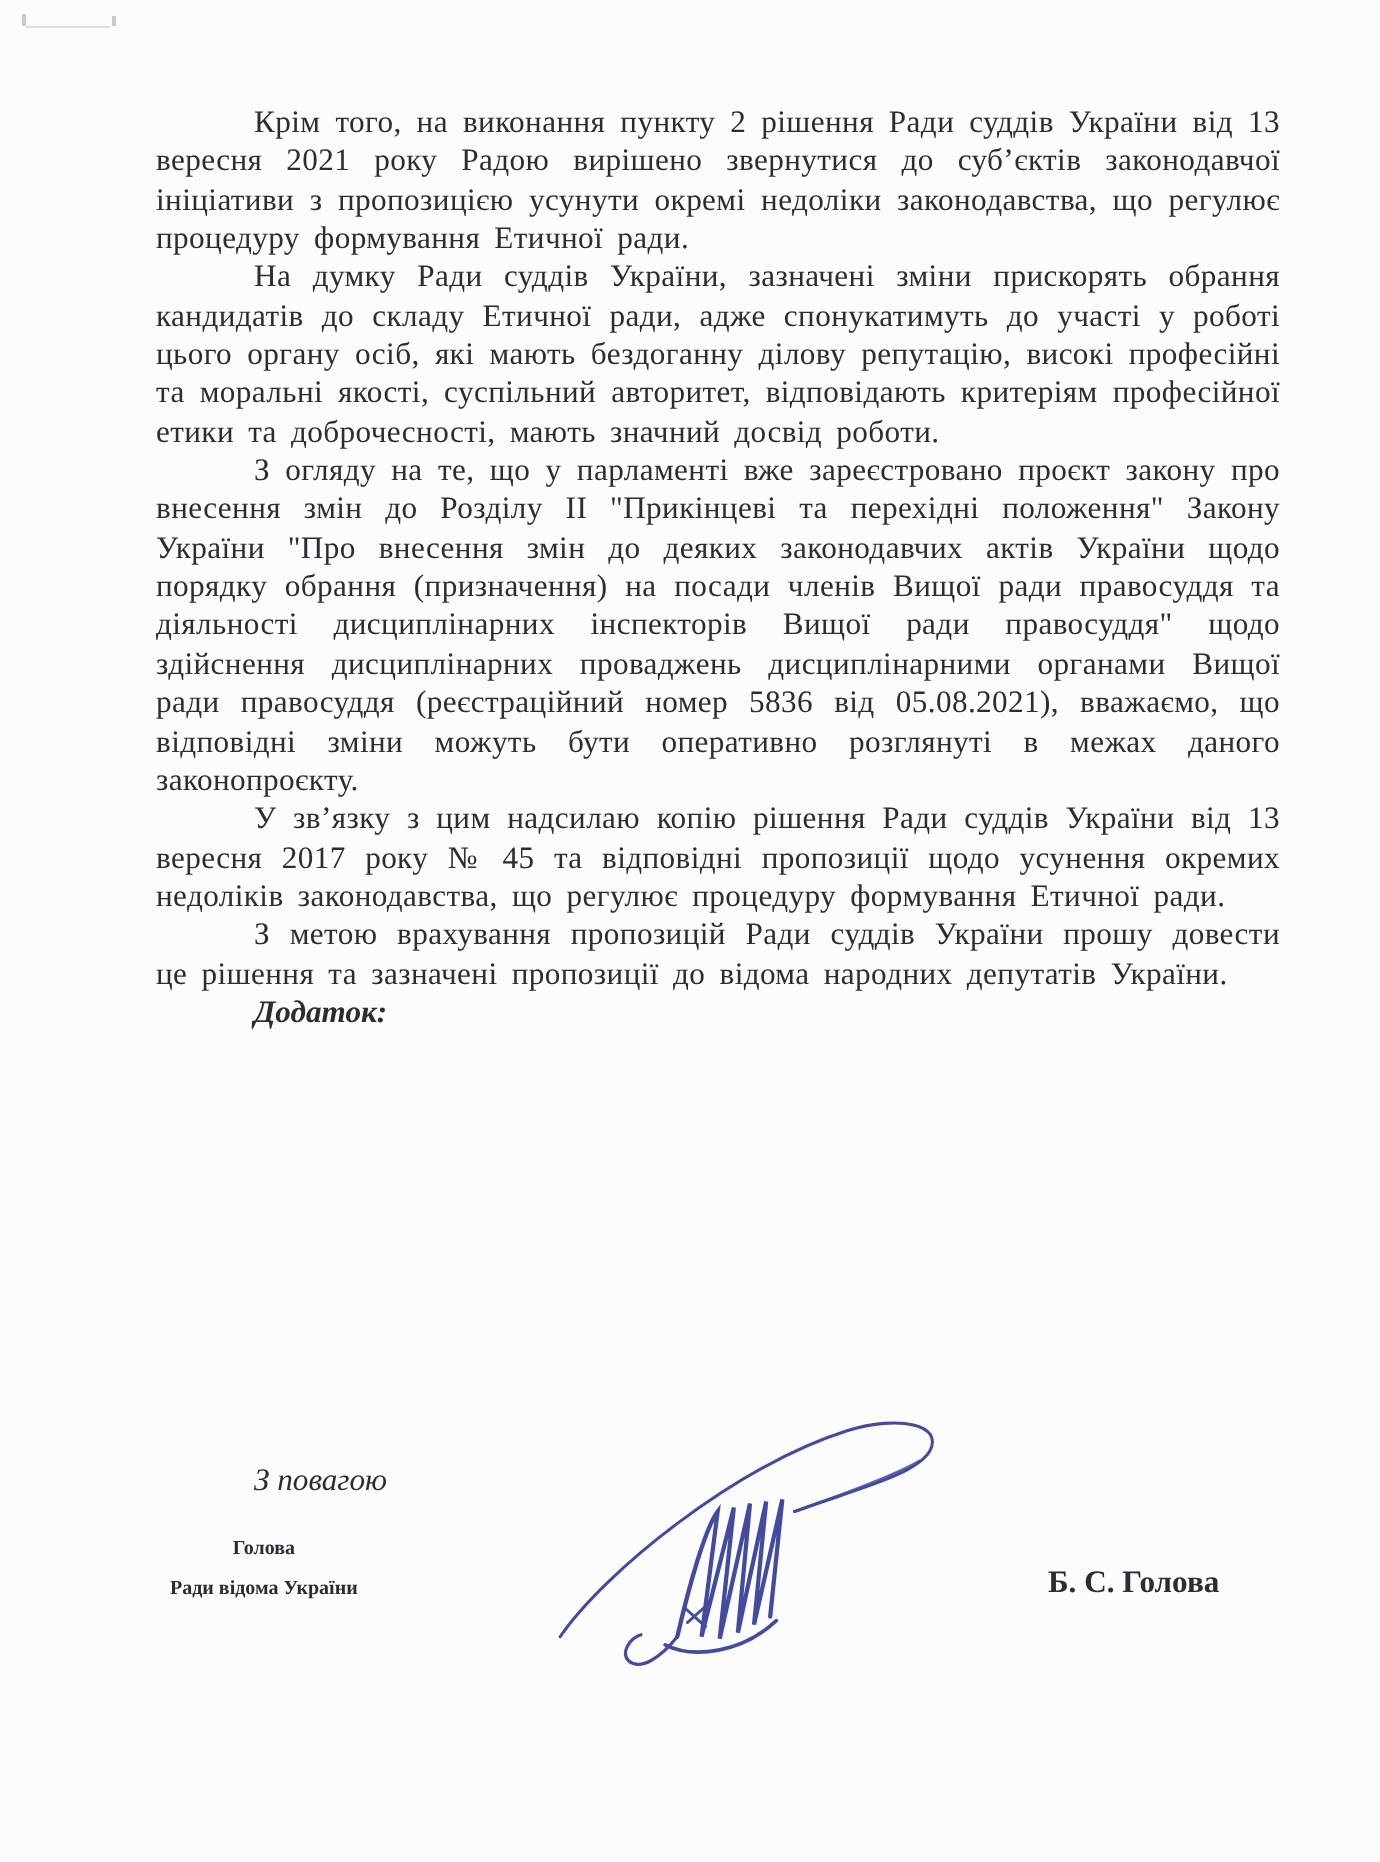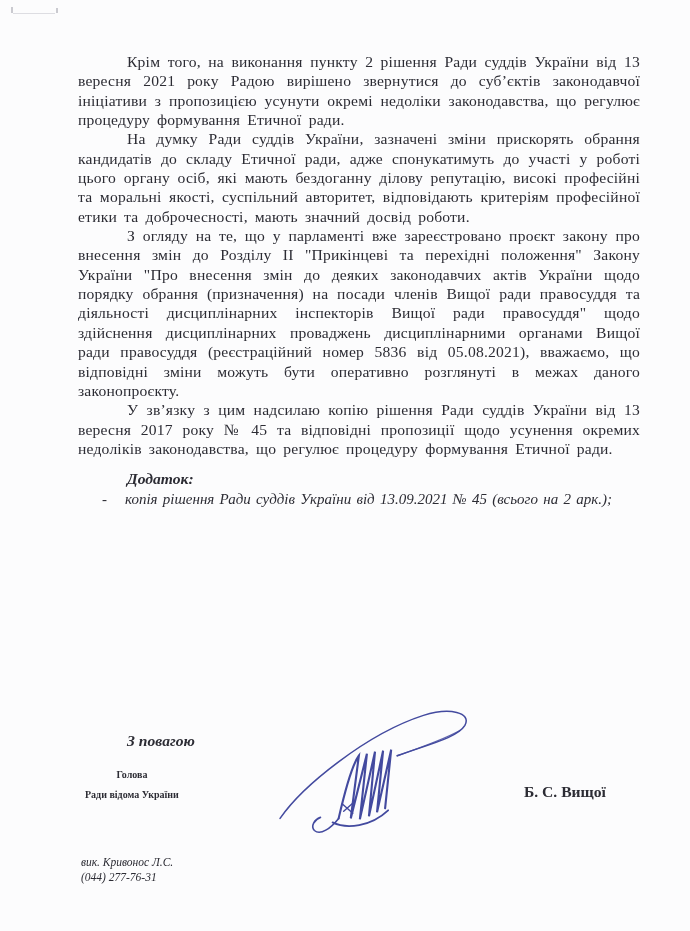--- a/index.html
+++ b/index.html
@@ -30,21 +30,21 @@
   .par {
     margin: 0;
     font-size: 15.6px;
     line-height: 19.35px;
     letter-spacing: 0.2px;
     word-spacing: 3px;
     text-align: justify;
     text-indent: 49px;
   }
   .att-heading {
-    margin: 11px 0 1px 0;
+    margin: 0 0 1px 0;
     font-size: 15.6px;
     line-height: 19.35px;
     font-weight: bold;
     font-style: italic;
     text-indent: 49px;
   }
   .att-item {
     margin: 0 0 2.5px 0;
     font-size: 15px;
     line-height: 19.2px;
@@ -56,21 +56,21 @@
   .att-item .dash {
     display: inline-block;
     width: 23px;
     text-indent: 0;
   }
 
   .closing {
     position: absolute;
     left: 127px; top: 732px;
     font-size: 15.6px;
-    font-weight: bold;
+    font-weight: normal;
     font-style: italic;
   }
   .signer-position {
     position: absolute;
     left: 85px; top: 765px;
     text-align: center;
     font-size: 10px;
     line-height: 19.5px;
     font-weight: bold;
   }
@@ -100,44 +100,40 @@
 
   <div class="artifact a1"></div>
   <div class="artifact a2"></div>
   <div class="artifact a3"></div>
 
   <div class="content">
     <p class="par">Крім того, на виконання пункту 2 рішення Ради суддів України від 13 вересня 2021 року Радою вирішено звернутися до суб’єктів законодавчої ініціативи з пропозицією усунути окремі недоліки законодавства, що регулює процедуру формування Етичної ради.</p>
     <p class="par">На думку Ради суддів України, зазначені зміни прискорять обрання кандидатів до складу Етичної ради, адже спонукатимуть до участі у роботі цього органу осіб, які мають бездоганну ділову репутацію, високі професійні та моральні якості, суспільний авторитет, відповідають критеріям професійної етики та доброчесності, мають значний досвід роботи.</p>
     <p class="par">З огляду на те, що у парламенті вже зареєстровано проєкт закону про внесення змін до Розділу ІІ "Прикінцеві та перехідні положення" Закону України "Про внесення змін до деяких законодавчих актів України щодо порядку обрання (призначення) на посади членів Вищої ради правосуддя та діяльності дисциплінарних інспекторів Вищої ради правосуддя" щодо здійснення дисциплінарних проваджень дисциплінарними органами Вищої ради правосуддя (реєстраційний номер 5836 від 05.08.2021), вважаємо, що відповідні зміни можуть бути оперативно розглянуті в межах даного законопроєкту.</p>
     <p class="par">У зв’язку з цим надсилаю копію рішення Ради суддів України від 13 вересня 2017 року № 45 та відповідні пропозиції щодо усунення окремих недоліків законодавства, що регулює процедуру формування Етичної ради.</p>
+    <p class="par">З метою врахування пропозицій Ради суддів України прошу довести це рішення та зазначені пропозиції до відома народних депутатів України.</p>
 
     <p class="att-heading">Додаток:</p>
 
-    <p class="att-item"><span class="dash">-</span><span>копія рішення Ради суддів України від 13.09.2021 № 45 (всього на 2 арк.);</span></p>
   </div>
 
   <div class="closing">З повагою</div>
 
   <div class="signer-position">
     <div>Голова</div>
     <div>Ради відома України</div>
   </div>
 
   <svg class="signature-svg" viewBox="0 0 200 148" fill="none" xmlns="http://www.w3.org/2000/svg">
     <g stroke="#434a9f" fill="none" stroke-linecap="round">
       <path d="M 6,112 C 28,80 92,28 148,10 C 174,2 196,7 189,20 C 182,32 152,39 122,50" stroke-width="1.5"></path>
       <path d="M 122,50 C 145,42 170,33 184,25" stroke-width="1.4" opacity="0.85"></path>
       <path d="M 64,112 C 70,86 78,58 84,50 L 76,112 L 92,48 L 85,113 L 100,46 L 94,110 L 108,45 L 102,106 L 116,44 L 110,102" stroke-width="2.1"></path>
       <path d="M 58,116 C 72,123 96,120 113,104" stroke-width="1.8"></path>
       <path d="M 64,112 C 56,122 46,129 40,124 C 36,120 40,113 46,111" stroke-width="1.6"></path>
       <path d="M 68,98 L 78,107 M 79,96 L 69,105" stroke-width="1.4"></path>
     </g>
   </svg>
 
-  <div class="signer-name">Б. С. Вищої</div>
+  <div class="signer-name">Б. С. Голова</div>
 
-  <div class="footer">
-    <div>вик. Кривонос Л.С.</div>
-    <div>(044) 277-76-31</div>
-  </div>
 
 </div>
 
 </body></html>

